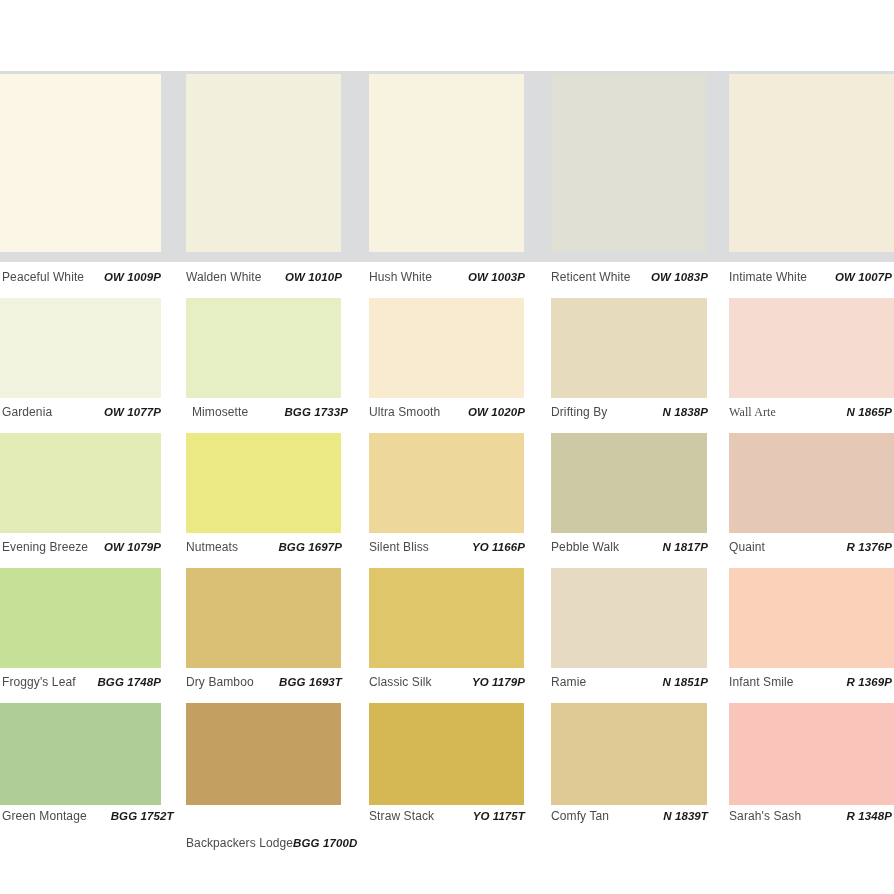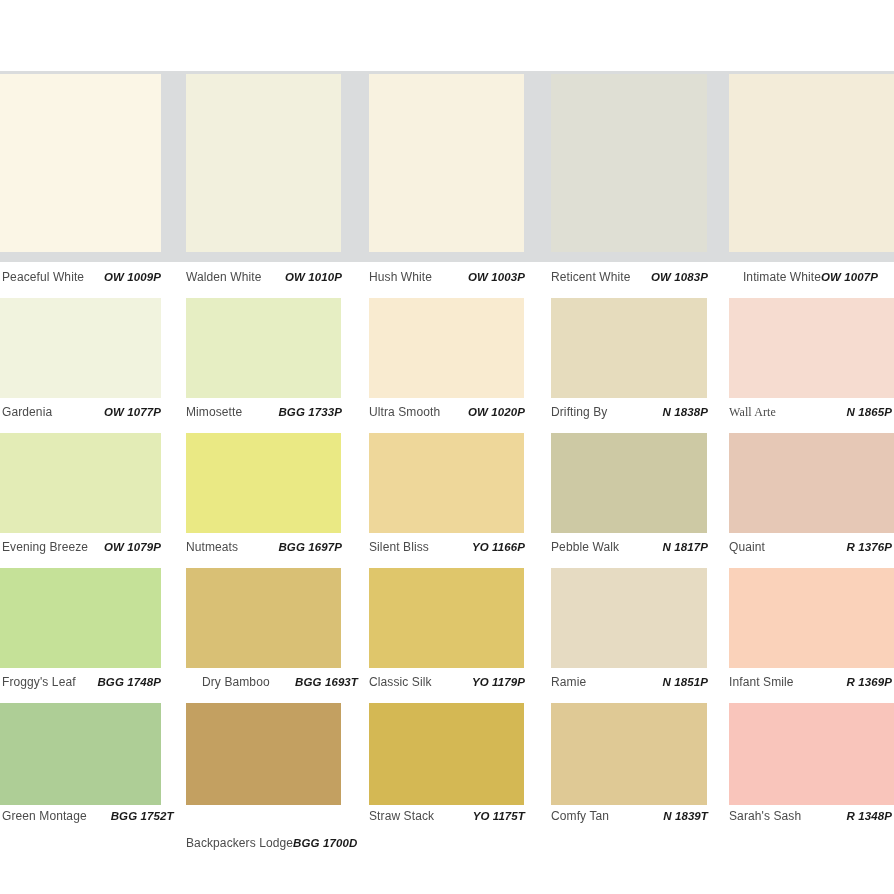--- a/index.html
+++ b/index.html
@@ -67,31 +67,31 @@
     <div class="label-cell" style="position: absolute; left: 369px; width: 156px; top: 270px; height: 16px;">
       <span class="swatch-name" style="color: rgb(75, 75, 75);">Hush White</span>
       <span class="swatch-code" style="color: rgb(26, 26, 26);">OW 1003P</span>
     </div>
     <div class="swatch-chip" title="Reticent White OW 1083P" style="position: absolute; left: 551px; width: 156px; top: 74px; height: 178px; background: rgb(223, 223, 212);"></div>
     <div class="label-cell" style="position: absolute; left: 551px; width: 157px; top: 270px; height: 16px;">
       <span class="swatch-name" style="color: rgb(75, 75, 75);">Reticent White</span>
       <span class="swatch-code" style="color: rgb(26, 26, 26);">OW 1083P</span>
     </div>
     <div class="swatch-chip" title="Intimate White OW 1007P" style="position: absolute; left: 729px; width: 165px; top: 74px; height: 178px; background: rgb(243, 236, 217);"></div>
-    <div class="label-cell" style="position: absolute; left: 729px; width: 163px; top: 270px; height: 16px; justify-content: center;">
+    <div class="label-cell" style="position: absolute; left: 729px; width: 163px; top: 270px; height: 16px;">
       <span class="swatch-name" style="color: rgb(75, 75, 75);">Intimate White</span>
       <span class="swatch-code" style="color: rgb(26, 26, 26);">OW 1007P</span>
     </div>
     <div class="swatch-chip" title="Gardenia OW 1077P" style="position: absolute; left: 0px; width: 161px; top: 298px; height: 100px; background: rgb(241, 243, 222);"></div>
     <div class="label-cell" style="position: absolute; left: 2px; width: 159px; top: 405px; height: 16px;">
       <span class="swatch-name" style="color: rgb(75, 75, 75);">Gardenia</span>
       <span class="swatch-code" style="color: rgb(26, 26, 26);">OW 1077P</span>
     </div>
     <div class="swatch-chip" title="Mimosette BGG 1733P" style="position: absolute; left: 186px; width: 155px; top: 298px; height: 100px; background: rgb(230, 238, 195);"></div>
-    <div class="label-cell" style="position: absolute; left: 186px; width: 156px; top: 405px; height: 16px;">
+    <div class="label-cell" style="position: absolute; left: 192px; width: 156px; top: 405px; height: 16px;">
       <span class="swatch-name" style="color: rgb(75, 75, 75);">Mimosette</span>
       <span class="swatch-code" style="color: rgb(26, 26, 26);">BGG 1733P</span>
     </div>
     <div class="swatch-chip" title="Ultra Smooth OW 1020P" style="position: absolute; left: 369px; width: 155px; top: 298px; height: 100px; background: rgb(249, 235, 208);"></div>
     <div class="label-cell" style="position: absolute; left: 369px; width: 156px; top: 405px; height: 16px;">
       <span class="swatch-name" style="color: rgb(75, 75, 75);">Ultra Smooth</span>
       <span class="swatch-code" style="color: rgb(26, 26, 26);">OW 1020P</span>
     </div>
     <div class="swatch-chip" title="Drifting By N 1838P" style="position: absolute; left: 551px; width: 156px; top: 298px; height: 100px; background: rgb(230, 220, 189);"></div>
     <div class="label-cell" style="position: absolute; left: 551px; width: 157px; top: 405px; height: 16px;">
@@ -127,21 +127,21 @@
     <div class="label-cell" style="position: absolute; left: 729px; width: 163px; top: 540px; height: 16px;">
       <span class="swatch-name" style="color: rgb(75, 75, 75);">Quaint</span>
       <span class="swatch-code" style="color: rgb(26, 26, 26);">R 1376P</span>
     </div>
     <div class="swatch-chip" title="Froggy's Leaf BGG 1748P" style="position: absolute; left: 0px; width: 161px; top: 568px; height: 100px; background: rgb(197, 225, 152);"></div>
     <div class="label-cell" style="position: absolute; left: 2px; width: 159px; top: 675px; height: 16px;">
       <span class="swatch-name" style="color: rgb(75, 75, 75);">Froggy's Leaf</span>
       <span class="swatch-code" style="color: rgb(26, 26, 26);">BGG 1748P</span>
     </div>
     <div class="swatch-chip" title="Dry Bamboo BGG 1693T" style="position: absolute; left: 186px; width: 155px; top: 568px; height: 100px; background: rgb(217, 192, 117);"></div>
-    <div class="label-cell" style="position: absolute; left: 186px; width: 156px; top: 675px; height: 16px; margin-left: 16px;">
+    <div class="label-cell" style="position: absolute; left: 186px; width: 156px; top: 675px; height: 16px;">
       <span class="swatch-name" style="color: rgb(75, 75, 75);">Dry Bamboo</span>
       <span class="swatch-code" style="color: rgb(26, 26, 26);">BGG 1693T</span>
     </div>
     <div class="swatch-chip" title="Classic Silk YO 1179P" style="position: absolute; left: 369px; width: 155px; top: 568px; height: 100px; background: rgb(223, 198, 107);"></div>
     <div class="label-cell" style="position: absolute; left: 369px; width: 156px; top: 675px; height: 16px;">
       <span class="swatch-name" style="color: rgb(75, 75, 75);">Classic Silk</span>
       <span class="swatch-code" style="color: rgb(26, 26, 26);">YO 1179P</span>
     </div>
     <div class="swatch-chip" title="Ramie N 1851P" style="position: absolute; left: 551px; width: 156px; top: 568px; height: 100px; background: rgb(230, 219, 194);"></div>
     <div class="label-cell" style="position: absolute; left: 551px; width: 157px; top: 675px; height: 16px;">

